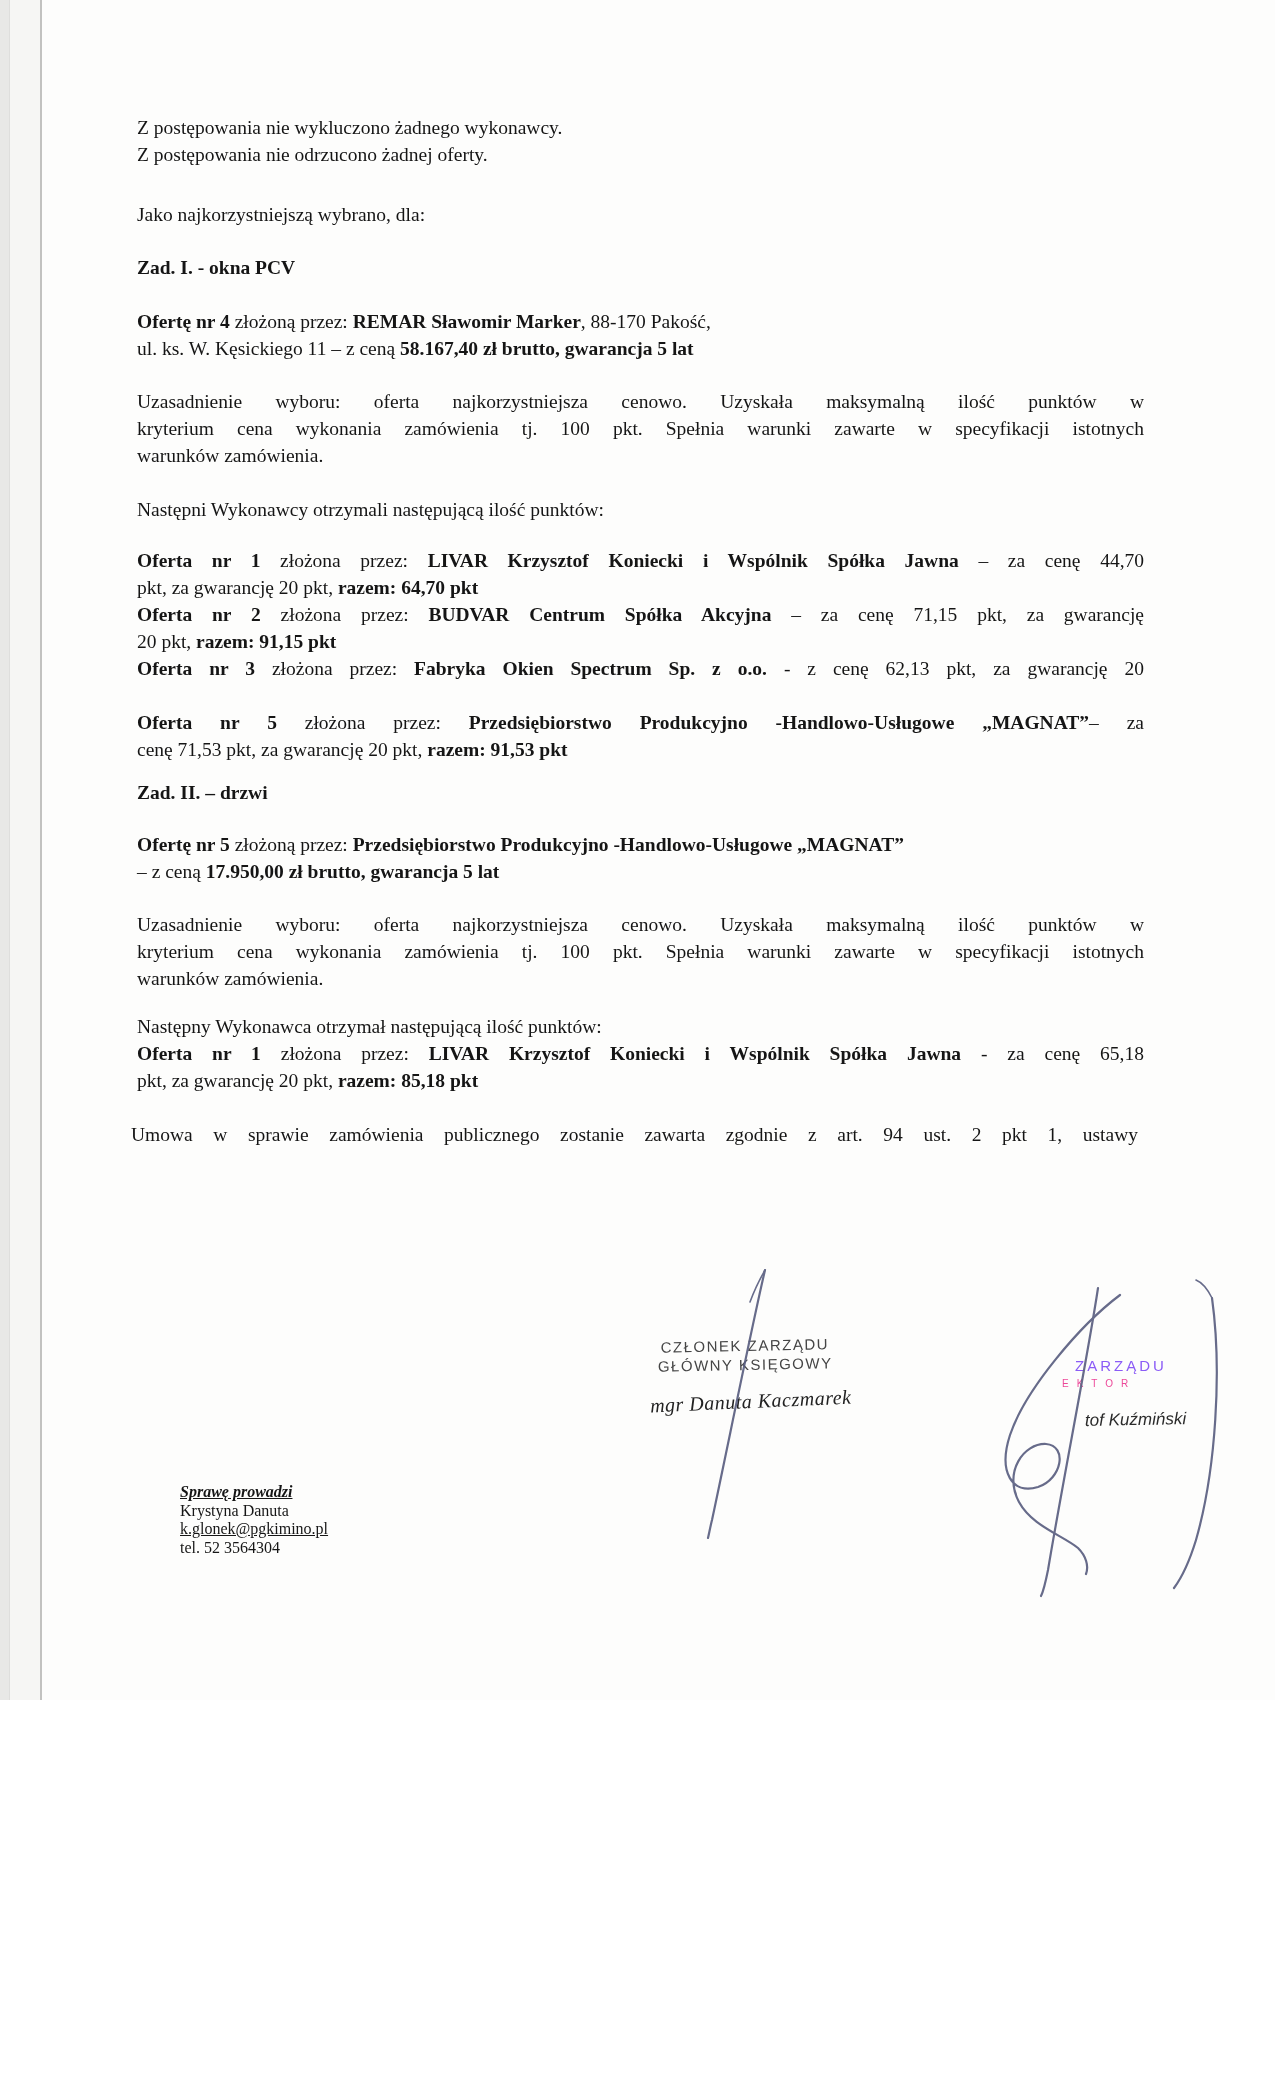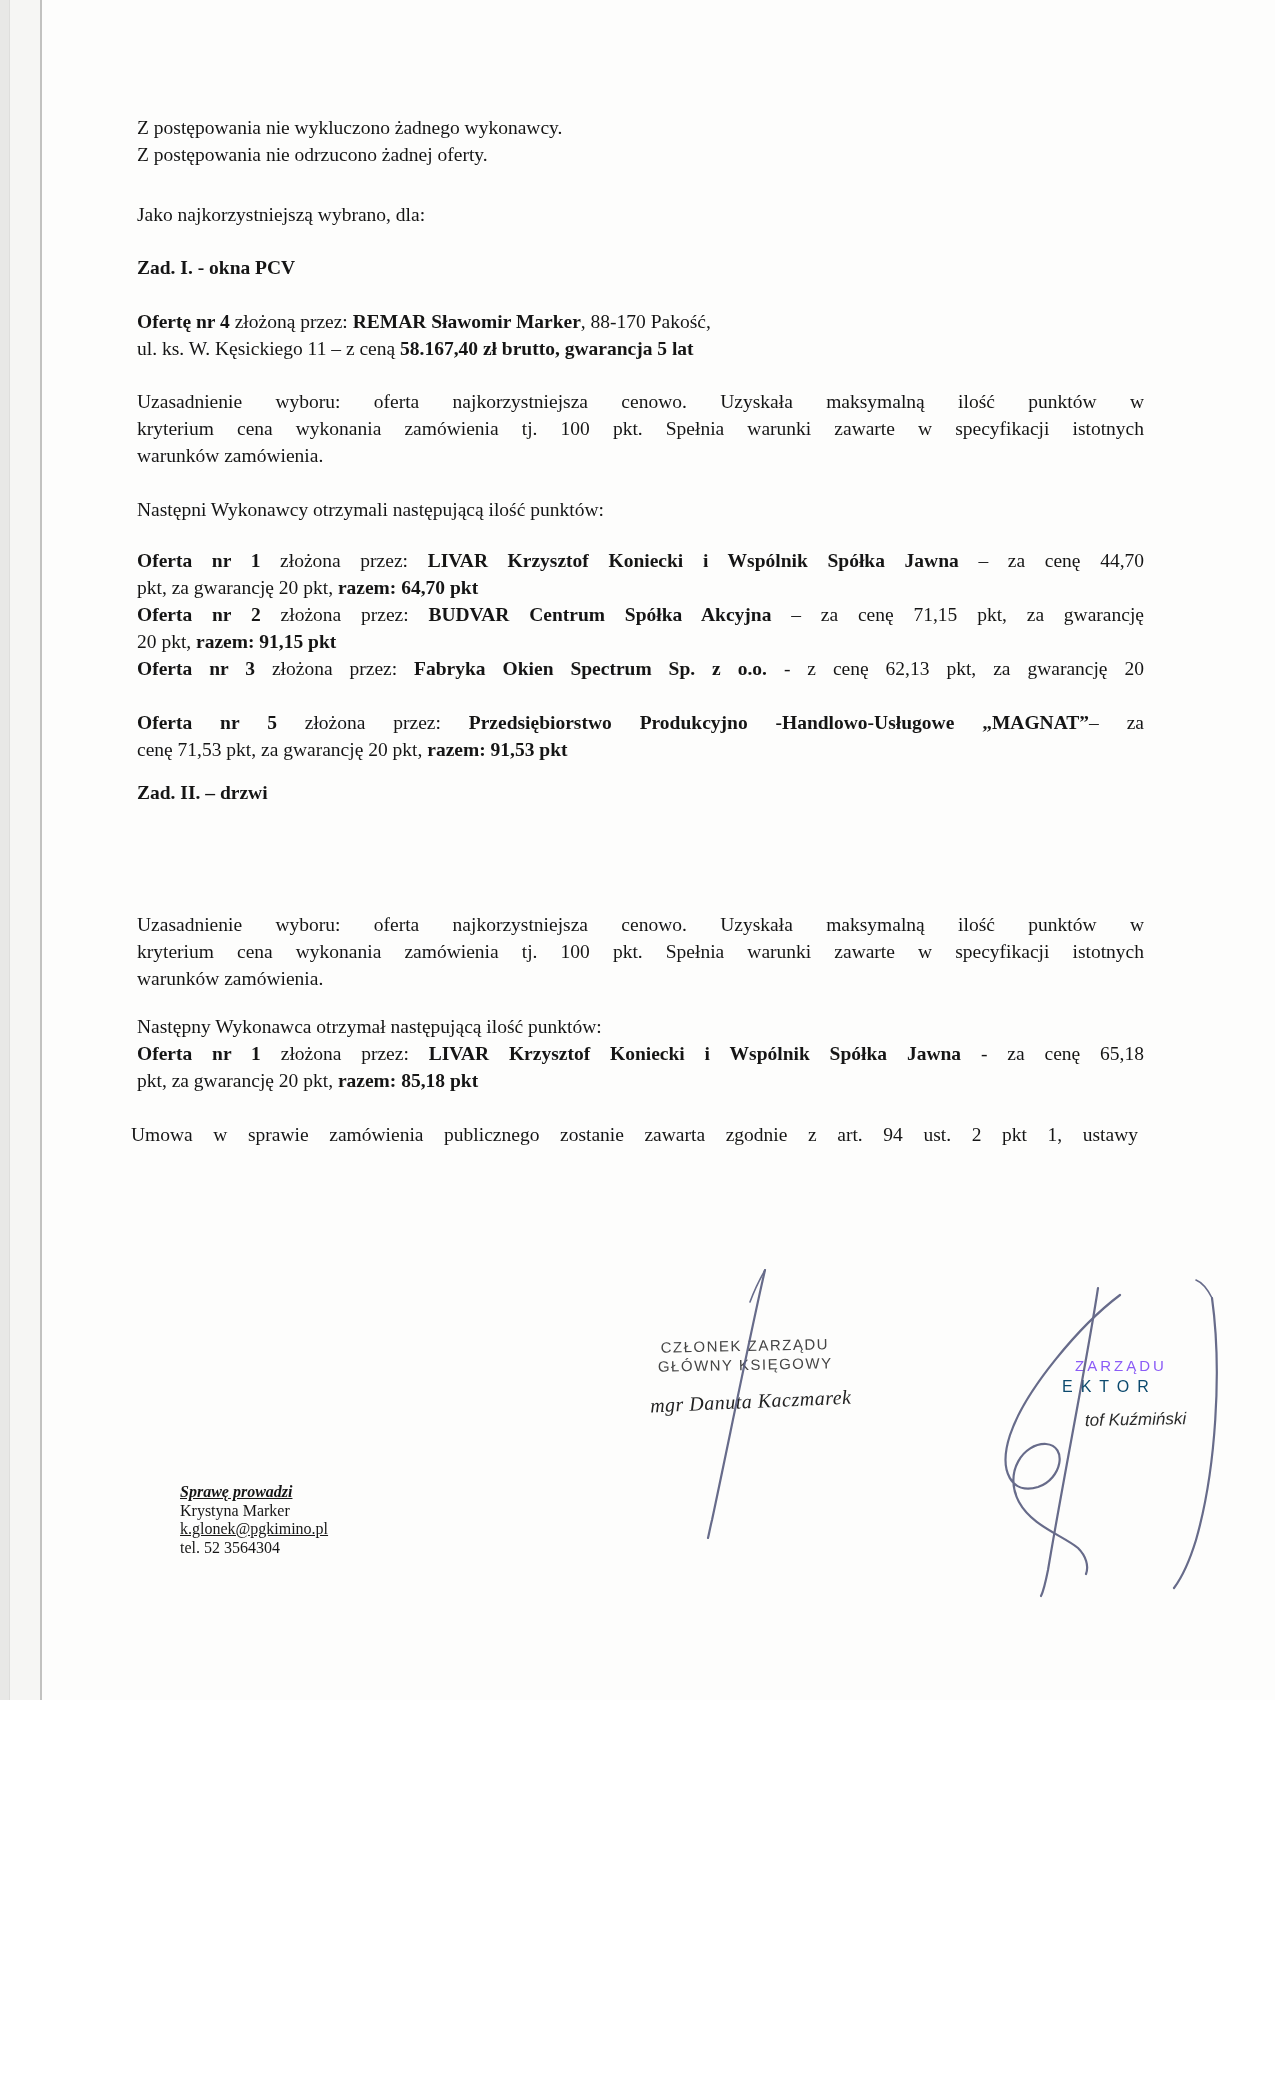--- a/index.html
+++ b/index.html
@@ -21,21 +21,21 @@
   .nline{text-align:left;}
   .jline{text-align:justify;text-align-last:justify;}
   .b{font-weight:700;margin-top:24px;}
   .heading{font-weight:700;}
 
   
   .stamp{position:absolute;font-family:"Liberation Sans", sans-serif;color:#454545;}
   .stamp-left{left:655px;top:1336px;width:180px;text-align:center;font-size:15px;letter-spacing:1.5px;line-height:19px;transform:rotate(-1.2deg);}
   .name-left{position:absolute;left:650px;top:1390px;font-size:20px;font-style:italic;letter-spacing:.5px;transform:rotate(-2.5deg);color:#222;font-family:"Liberation Serif", serif;}
   .stamp-right-1{left:1075px;top:1357px;font-size:15px;letter-spacing:3px;color:#8b5cf6;}
-  .stamp-right-2{left:1062px;top:1378px;font-size:16px;letter-spacing:8px;color:#0c4a6e;}
+  .stamp-right-2{left:1062px;top:1378px;font-size:10px;letter-spacing:8px;color:#ec4899;}
   .name-right{position:absolute;left:1085px;top:1410px;font-size:17px;font-style:italic;color:#2b2b2b;font-family:"Liberation Sans", sans-serif;transform:rotate(-1deg);}
   .sig-svg{position:absolute;left:600px;top:1240px;width:675px;height:360px;pointer-events:none;}
 
   
   .footer{position:absolute;left:180px;top:1483px;font-size:16px;line-height:18.5px;color:#161616;}
   .footer .lead{font-weight:700;font-style:italic;text-decoration:underline;}
   .footer .email{text-decoration:underline;}
 </style>
 </head>
 <body>
@@ -89,20 +89,24 @@
 
   <div class="tb" style="top:709px">
     <div class="jline"><b class="b">Oferta nr 5</b><span> złożona przez: </span><b class="b">Przedsiębiorstwo Produkcyjno -Handlowo-Usługowe „MAGNAT”</b><span>– za</span></div>
     <div class="nline"><span>cenę 71,53 pkt, za gwarancję 20 pkt, </span><b class="b">razem: 91,53 pkt</b></div>
   </div>
 
   <div class="tb heading" style="top:779px">
     <div class="nline">Zad. II. – drzwi</div>
   </div>
 
+  <div class="tb" style="top:831px">
+    <div class="nline"><b class="b">Ofertę nr 5</b><span> złożoną przez: </span><b class="b">Przedsiębiorstwo Produkcyjno -Handlowo-Usługowe „MAGNAT”</b></div>
+    <div class="nline"><span>– z ceną </span><b class="b">17.950,00 zł brutto, gwarancja 5 lat</b></div>
+  </div>
 
   <div class="tb" style="top:911px">
     <div class="jline">Uzasadnienie wyboru: oferta najkorzystniejsza cenowo. Uzyskała maksymalną ilość punktów w</div>
     <div class="jline">kryterium cena wykonania zamówienia tj. 100 pkt. Spełnia warunki zawarte w specyfikacji istotnych</div>
     <div class="nline">warunków zamówienia.</div>
   </div>
 
   <div class="tb" style="top:1013px">
     <div class="nline">Następny Wykonawca otrzymał następującą ilość punktów:</div>
   </div>
@@ -134,21 +138,21 @@
     <g fill="none" stroke="#575c7e" stroke-width="2.2" stroke-linecap="round" opacity="0.9">
       <path d="M520,55 C480,85 425,150 410,195 C398,232 412,255 438,247 C462,239 468,206 446,204 C424,203 403,232 419,262 C432,286 462,295 478,308 C486,316 489,326 486,334"></path>
       <path d="M498,48 C488,115 463,240 448,330 C445,345 443,352 441,356"></path>
       <path d="M612,58 C622,130 616,230 596,300 C588,326 580,340 574,348"></path>
       <path d="M612,58 C607,48 601,42 596,40" stroke-width="1.6"></path>
     </g>
   </svg>
 
   <div class="footer">
     <div class="lead">Sprawę prowadzi</div>
-    <div>Krystyna Marker</div>
+    <div>Krystyna Danuta</div>
     <div class="email">k.glonek@pgkimino.pl</div>
     <div>tel. 52 3564304</div>
   </div>
 
   <div class="below-band"></div>
   <div class="bottom-line"></div>
   <div class="stub-line"></div>
 </div>
 
 </body></html>

